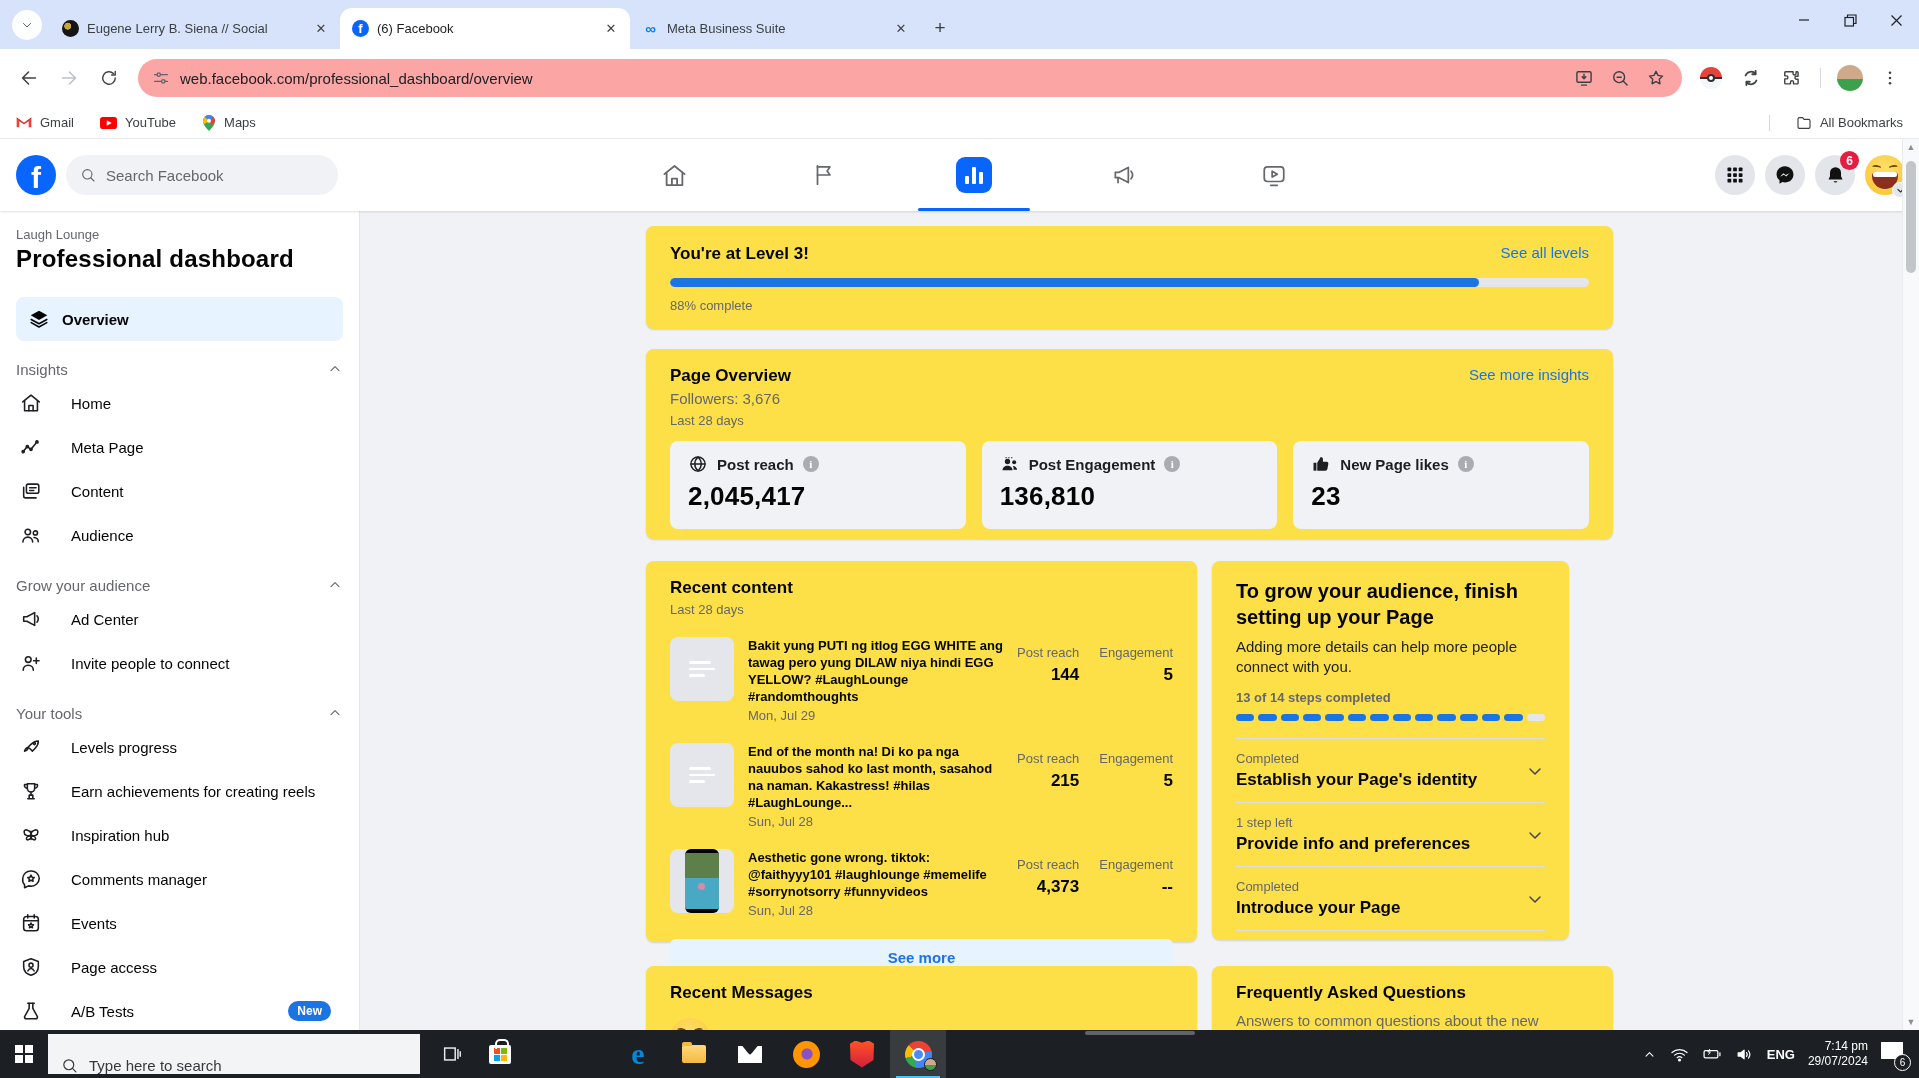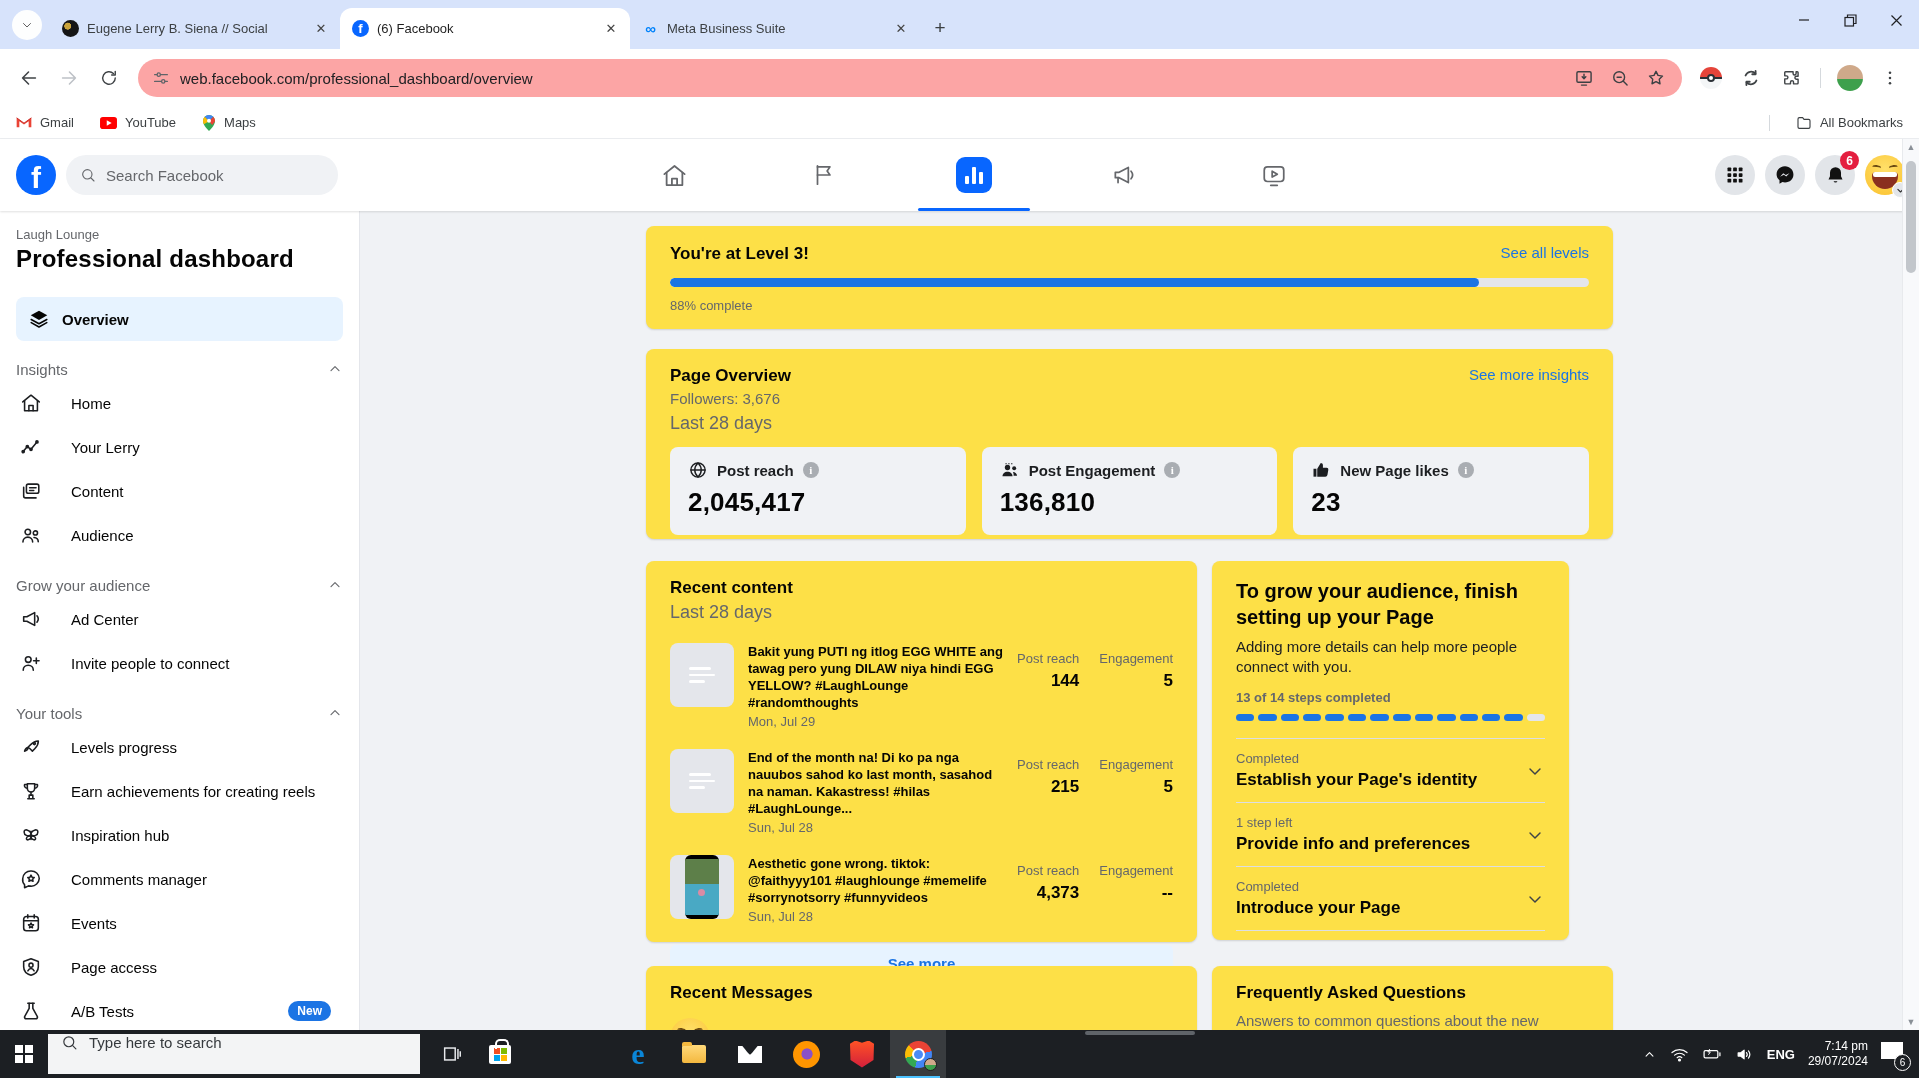--- a/index.html
+++ b/index.html
@@ -86,21 +86,21 @@
   .c-link{font-size:15px;color:#1b74e4}
   .muted{color:#65676b}
 
   #level-card{left:646px;top:15px;width:967px;height:103px;padding:18px 24px}
   #level-progress{margin-top:14px;height:9px;border-radius:9px;background:#e4e6eb;overflow:hidden}
   #level-progress .fill{height:100%;background:#1b74e4;border-radius:9px}
   .pct{font-size:13px;margin-top:11px}
 
   #overview-card{left:646px;top:138px;width:967px;height:190px;padding:17px 24px}
   .followers{font-size:15px;margin-top:4px}
-  .period{font-size:18px;margin-top:6px}
+  .period{font-size:13px;margin-top:6px}
   .stats{display:flex;gap:16px;margin-top:13px}
   .stat{flex:1;background:#f0f2f5;border-radius:8px;padding:13px 18px;height:88px}
   .stat-h{display:flex;align-items:center;gap:9px;font-size:15px;font-weight:600;color:#1c1e21}
   .stat-v{font-size:26px;font-weight:bold;margin-top:7px;letter-spacing:.2px}
   .info-dot{width:16px;height:16px;border-radius:50%;background:#a9adb2;color:#fff;font-size:11px;font-weight:bold;display:flex;align-items:center;justify-content:center;font-family:"Liberation Serif",serif}
 
   #recent-card{left:646px;top:350px;width:551px;height:381px;padding:17px 24px}
   .post{display:flex;gap:14px;margin-top:20px}
   .post:first-child{margin-top:15px}
   .thumb{width:64px;height:64px;border-radius:8px;background:#e4e6eb;flex:none;display:flex;align-items:center;justify-content:center}
@@ -140,21 +140,21 @@
   .msg-avatar{margin-top:15px}
 
   
   #vscroll{position:absolute;right:0;top:139px;width:17px;height:891px;background:#f8f9fb;border-left:1px solid #e8eaed;z-index:9}
   #vscroll .arr{position:absolute;left:0;width:16px;height:16px;display:flex;align-items:center;justify-content:center;color:#8a9097;font-size:9px}
   #vscroll .thumb{position:absolute;left:3px;top:22px;width:10px;height:112px;border-radius:6px;background:#c2c6cb}
 
   
   #taskbar{position:absolute;left:0;top:1030px;width:1919px;height:48px;background:#1c1f23;display:flex;align-items:center;color:#fff;z-index:10}
   .tb-tile{width:48px;height:48px;display:flex;align-items:center;justify-content:center;flex:none}
-  #tb-search{width:372px;height:40px;background:#f3f4f5;margin:4px 0;display:flex;align-items:flex-start;gap:11px;padding:0 13px;color:#35393d;font-size:15px;flex:none}
+  #tb-search{width:372px;height:40px;background:#f3f4f5;margin:4px 0;display:flex;align-items:flex-end;gap:11px;padding:0 13px;color:#35393d;font-size:15px;flex:none}
   .pin{width:56px;height:48px;display:flex;align-items:center;justify-content:center;flex:none;position:relative}
   .pin.active{background:rgba(255,255,255,.13)}
   .pin.active::after{content:"";position:absolute;left:6px;bottom:0;right:6px;height:2px;background:#4cc2ff}
   .win-logo{display:grid;grid-template-columns:8px 8px;grid-template-rows:8px 8px;gap:2px}
   .win-logo div{background:#fff}
   .folder-ico{width:24px;height:18px;background:linear-gradient(#ffd97a,#f4b83f);border-radius:2px;position:relative}
   .folder-ico::before{content:"";position:absolute;left:0;top:-3px;width:10px;height:4px;background:#f4b83f;border-radius:2px 2px 0 0}
   .mail-ico{width:24px;height:17px;background:#fff;position:relative;overflow:hidden}
   .mail-ico::before{content:"";position:absolute;left:-4px;top:-10px;width:32px;height:20px;background:#1c1f23;transform:rotate(0);clip-path:polygon(50% 100%,0 0,100% 0)}
   .mail-ico::after{content:"";position:absolute;left:2px;top:2px;width:20px;height:13px;background:#fff;clip-path:polygon(0 0,50% 55%,100% 0,100% 100%,0 100%)}
@@ -445,21 +445,21 @@
       <span class="lbl">Home</span>
     </div>
     <div class="sb-item">
       <svg class="i" width="22" height="22" viewBox="0 0 24 24">
           <path d="M3.5 17l4.5-5.5 4 3 6.5-8"></path>
           <circle cx="3.5" cy="17" r="1.2" fill="currentColor"></circle>
           <circle cx="8" cy="11.5" r="1.2" fill="currentColor"></circle>
           <circle cx="12" cy="14.5" r="1.2" fill="currentColor"></circle>
           <circle cx="18.5" cy="6.5" r="1.2" fill="currentColor"></circle>
         </svg>
-      <span class="lbl">Your Lerry</span>
+      <span class="lbl">Meta Page</span>
     </div>
     <div class="sb-item">
       <svg class="i" width="22" height="22" viewBox="0 0 24 24">
           <rect x="7" y="4.5" width="13.5" height="10" rx="2"></rect>
           <path d="M4 8v9.5a2 2 0 002 2h11.5"></path>
           <path d="M10.5 8.5h7M10.5 11.5h4.5"></path>
         </svg>
       <span class="lbl">Content</span>
     </div>
     <div class="sb-item">

